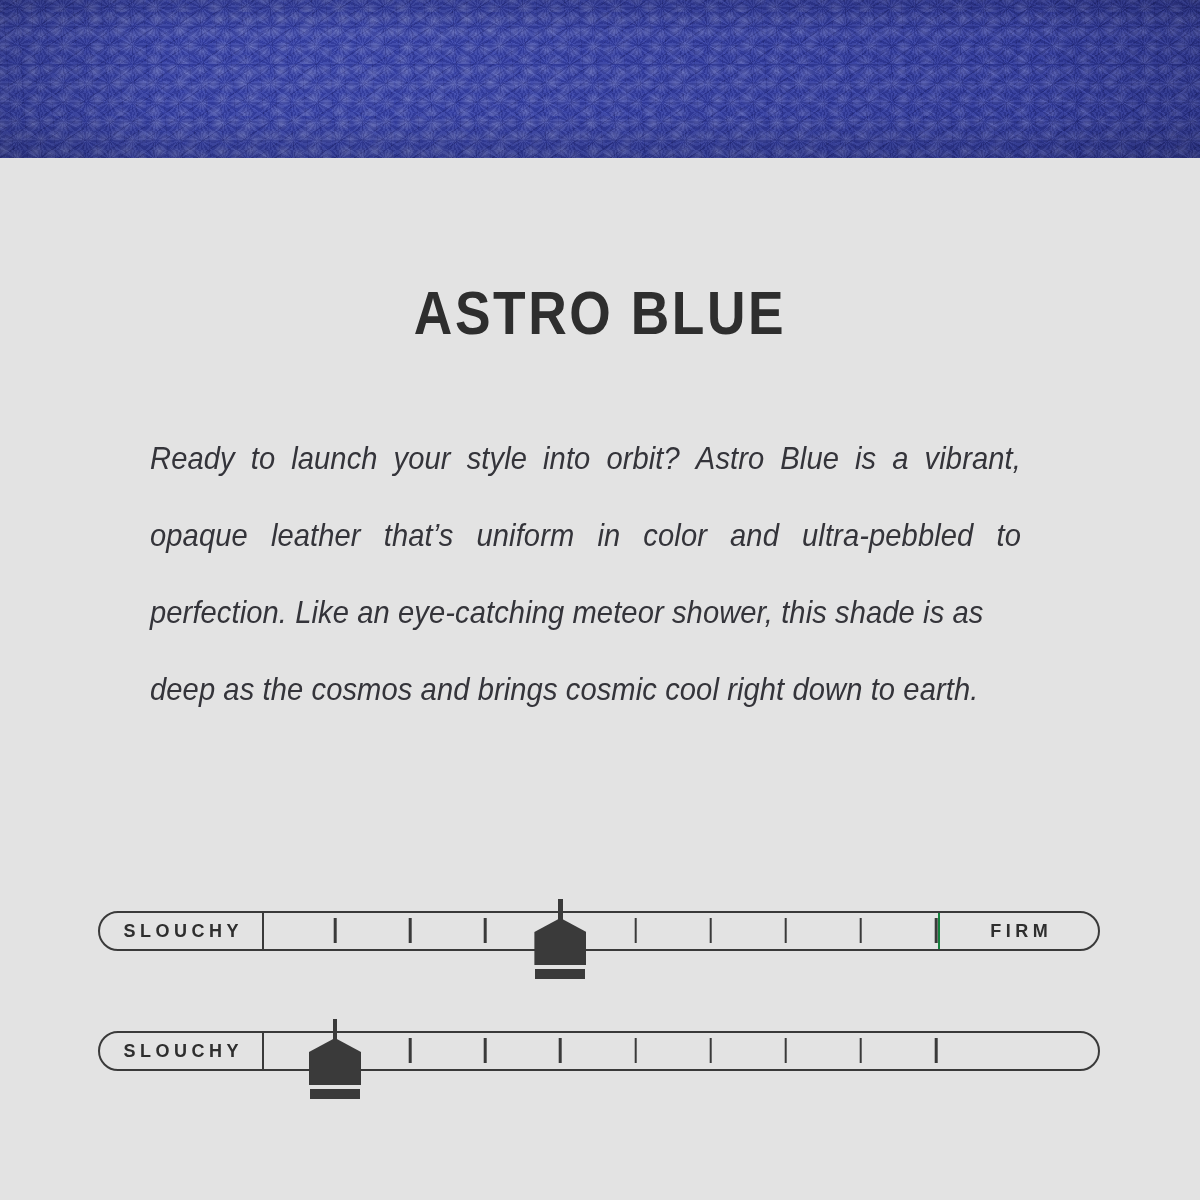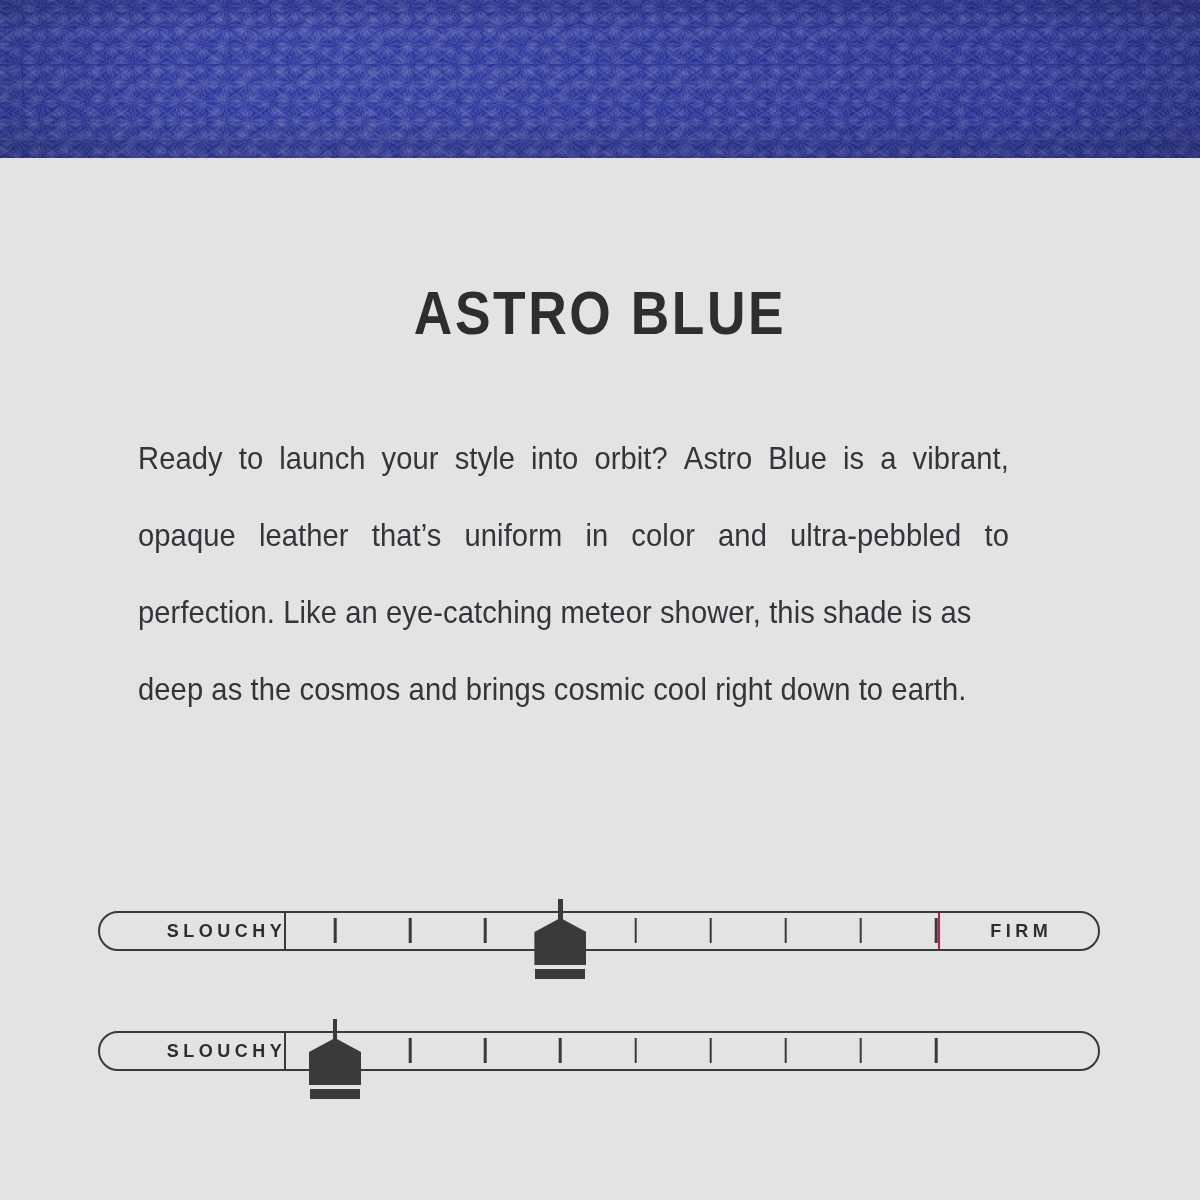--- a/index.html
+++ b/index.html
@@ -94,23 +94,24 @@
     line-height: 66px;
     letter-spacing: 3px;
     color: #2e2e2e;
     transform: scaleX(0.86);
     transform-origin: 50% 50%;
     white-space: nowrap;
   }
 
   .description {
     position: absolute;
-    left: 138px;
+    left: 150px;
     top: 262px;
     width: 912px;
+    font-style: italic;
   }
   .desc-line {
     font-family: "Liberation Sans Narrow", "Liberation Sans", sans-serif;
     font-size: 30.5px;
     line-height: 77px;
     color: #34343a;
     letter-spacing: 0.1px;
     white-space: nowrap;
     transform: scaleX(0.955);
     transform-origin: 0 50%;
@@ -146,28 +147,27 @@
     font-weight: 700;
     font-size: 18px;
     letter-spacing: 4.5px;
     color: #2e2e2e;
     box-sizing: border-box;
   }
   .slider .end-label span { transform: translateX(2.2px); }
 
   .slider .left-label {
     left: 0;
-    width: 186px;
+    width: 164px;
     border-right: 2px solid #3a3a3a;
-    justify-content: flex-end;
   }
   .slider .right-label {
     right: 0;
     width: 160px;
-    border-left: 2px solid #be185d;
+    border-left: 2px solid #15803d;
   }
 
   .slider .track {
     position: absolute;
     left: 162px;
     right: 160px;
     top: 0;
     height: 36px;
   }
   .slider .tick {

